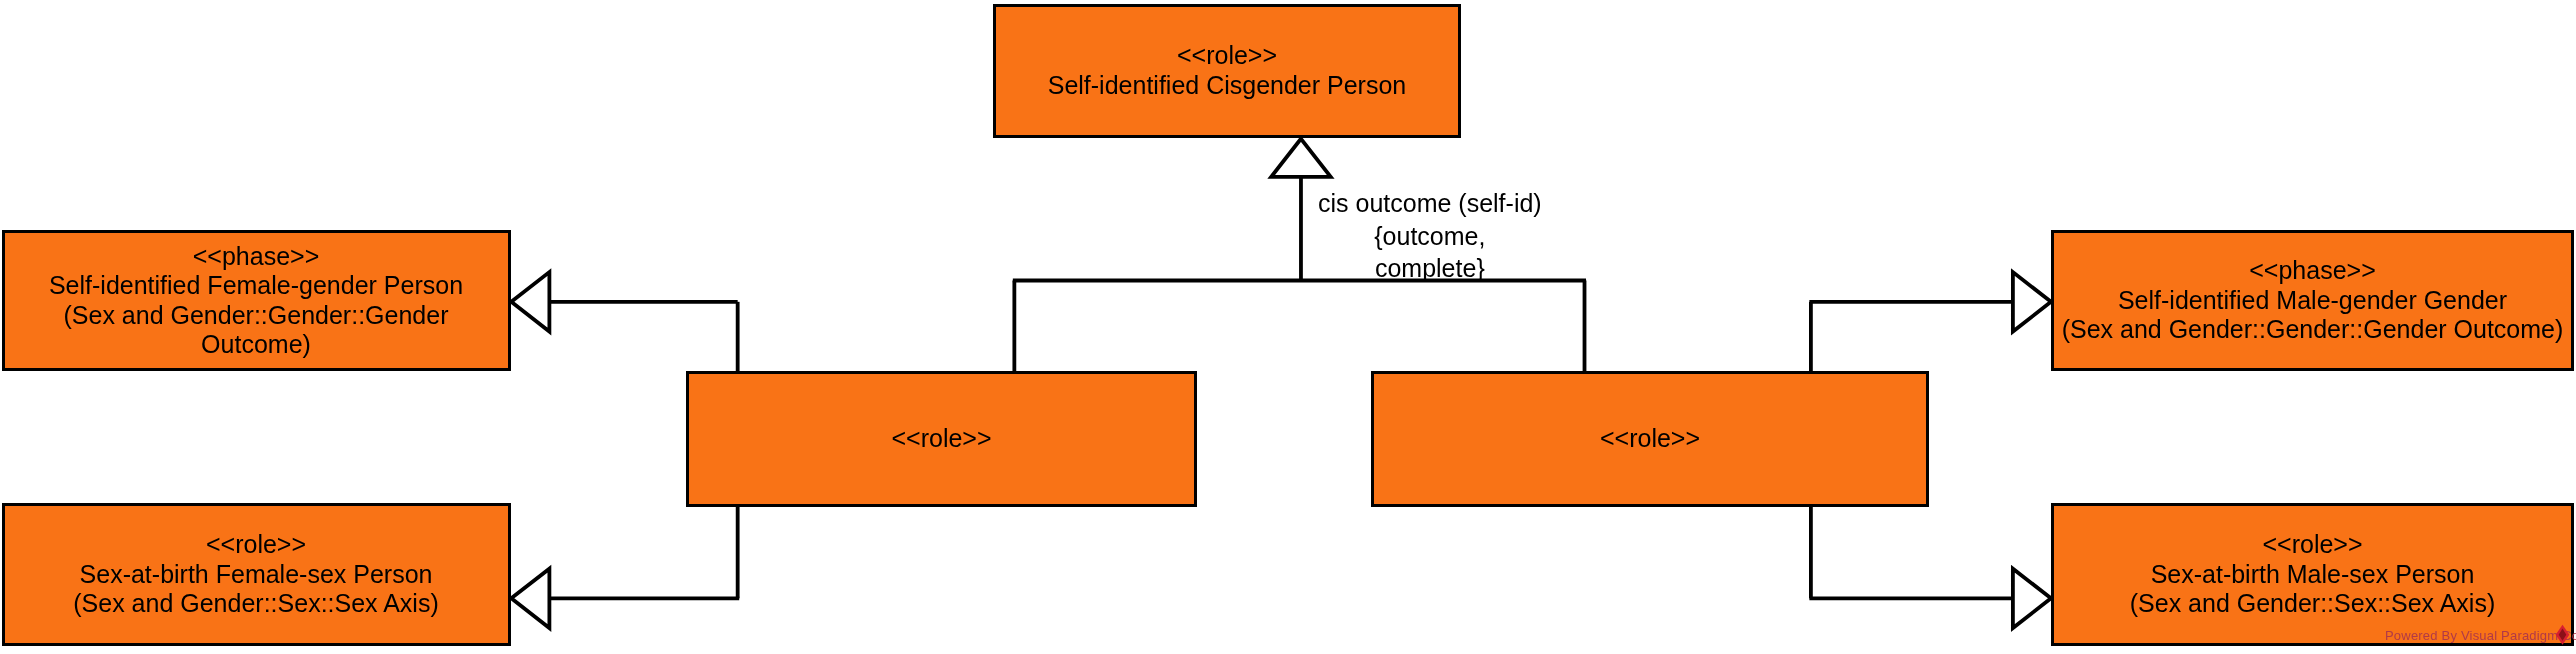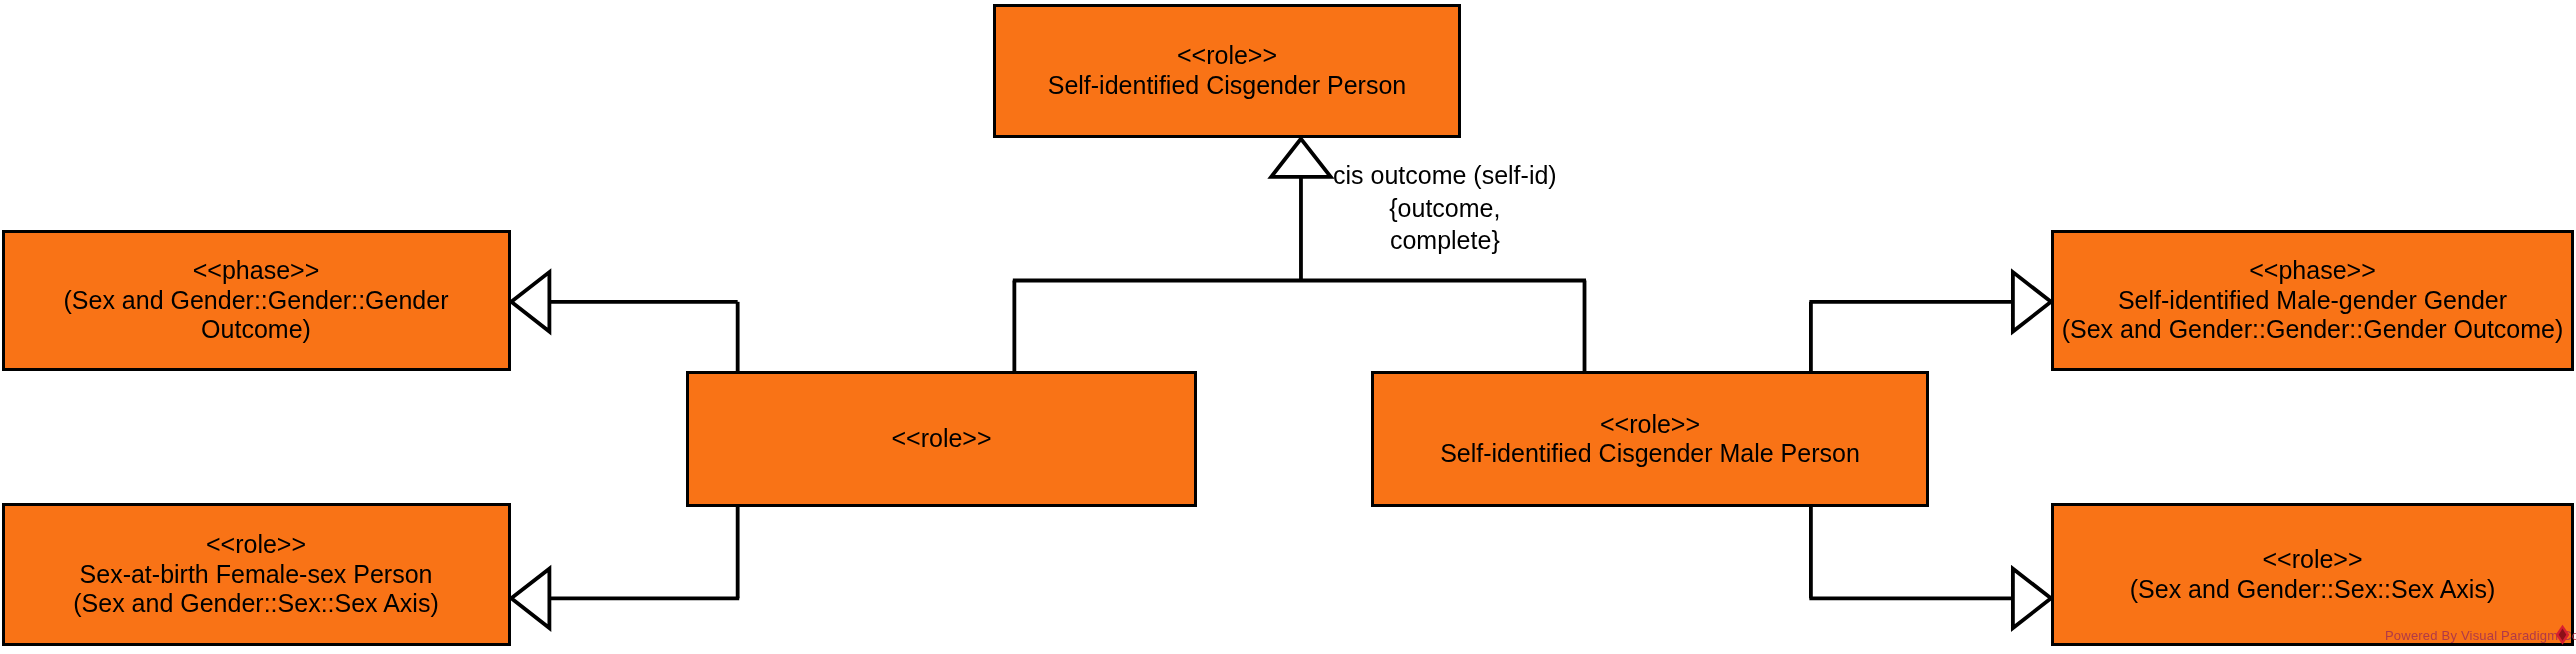--- a/index.html
+++ b/index.html
@@ -122,50 +122,51 @@
     </g>
   </svg>
 
   <div class="node" style="left:993px; top:3.8px; width:468px; height:134px;">
     <div class="stereotype">&lt;&lt;role&gt;&gt;</div>
     <div class="nodename">Self-identified Cisgender Person</div>
   </div>
 
   <div class="node" style="left:1.5px; top:230px; width:509px; height:141px;">
     <div class="stereotype">&lt;&lt;phase&gt;&gt;</div>
+    <div class="nodename">Self-identified Female-gender Person</div>
     <div class="qualifier">(Sex and Gender::Gender::Gender Outcome)</div>
   </div>
 
   <div class="node" style="left:2051px; top:230px; width:523px; height:141px;">
     <div class="stereotype">&lt;&lt;phase&gt;&gt;</div>
     <div class="nodename">Self-identified Male-gender Gender</div>
     <div class="qualifier">(Sex and Gender::Gender::Gender Outcome)</div>
   </div>
 
   <div class="node" style="left:686px; top:371px; width:511px; height:136px;">
     <div class="stereotype">&lt;&lt;role&gt;&gt;</div>
   </div>
 
   <div class="node" style="left:1371px; top:371px; width:558px; height:136px;">
     <div class="stereotype">&lt;&lt;role&gt;&gt;</div>
-    <div class="nodename">Self-identified Cisgender Male Person</div>
   </div>
 
   <div class="node" style="left:1.5px; top:503px; width:509px; height:143px;">
     <div class="stereotype">&lt;&lt;role&gt;&gt;</div>
     <div class="nodename">Sex-at-birth Female-sex Person</div>
     <div class="qualifier">(Sex and Gender::Sex::Sex Axis)</div>
   </div>
 
   <div class="node" style="left:2051px; top:503px; width:523px; height:143px;">
     <div class="stereotype">&lt;&lt;role&gt;&gt;</div>
+    <div class="nodename">Sex-at-birth Male-sex Person</div>
     <div class="qualifier">(Sex and Gender::Sex::Sex Axis)</div>
   </div>
 
-  <div class="edge-label" style="left:1318px; top:159px;margin-left:15px;">
+  <div class="edge-label" style="left:1318px; top:187px;">
     <div>cis outcome (self-id)</div>
     <div>{outcome,</div>
     <div>complete}</div>
   </div>
 
   <div class="watermark" style="left:2385px; top:628px;">Powered By Visual Paradigm Community Edition</div>
   <svg class="wm-diamond" style="left:2554px; top:624px;" width="17" height="21.4" viewBox="0 0 22 28" xmlns="http://www.w3.org/2000/svg">
     <polygon points="11,1 20,14 11,27 2,14" fill="#d8202f"></polygon>
     <polygon points="11,6 16,14 11,22 6,14" fill="#8b1018"></polygon>
   </svg>

